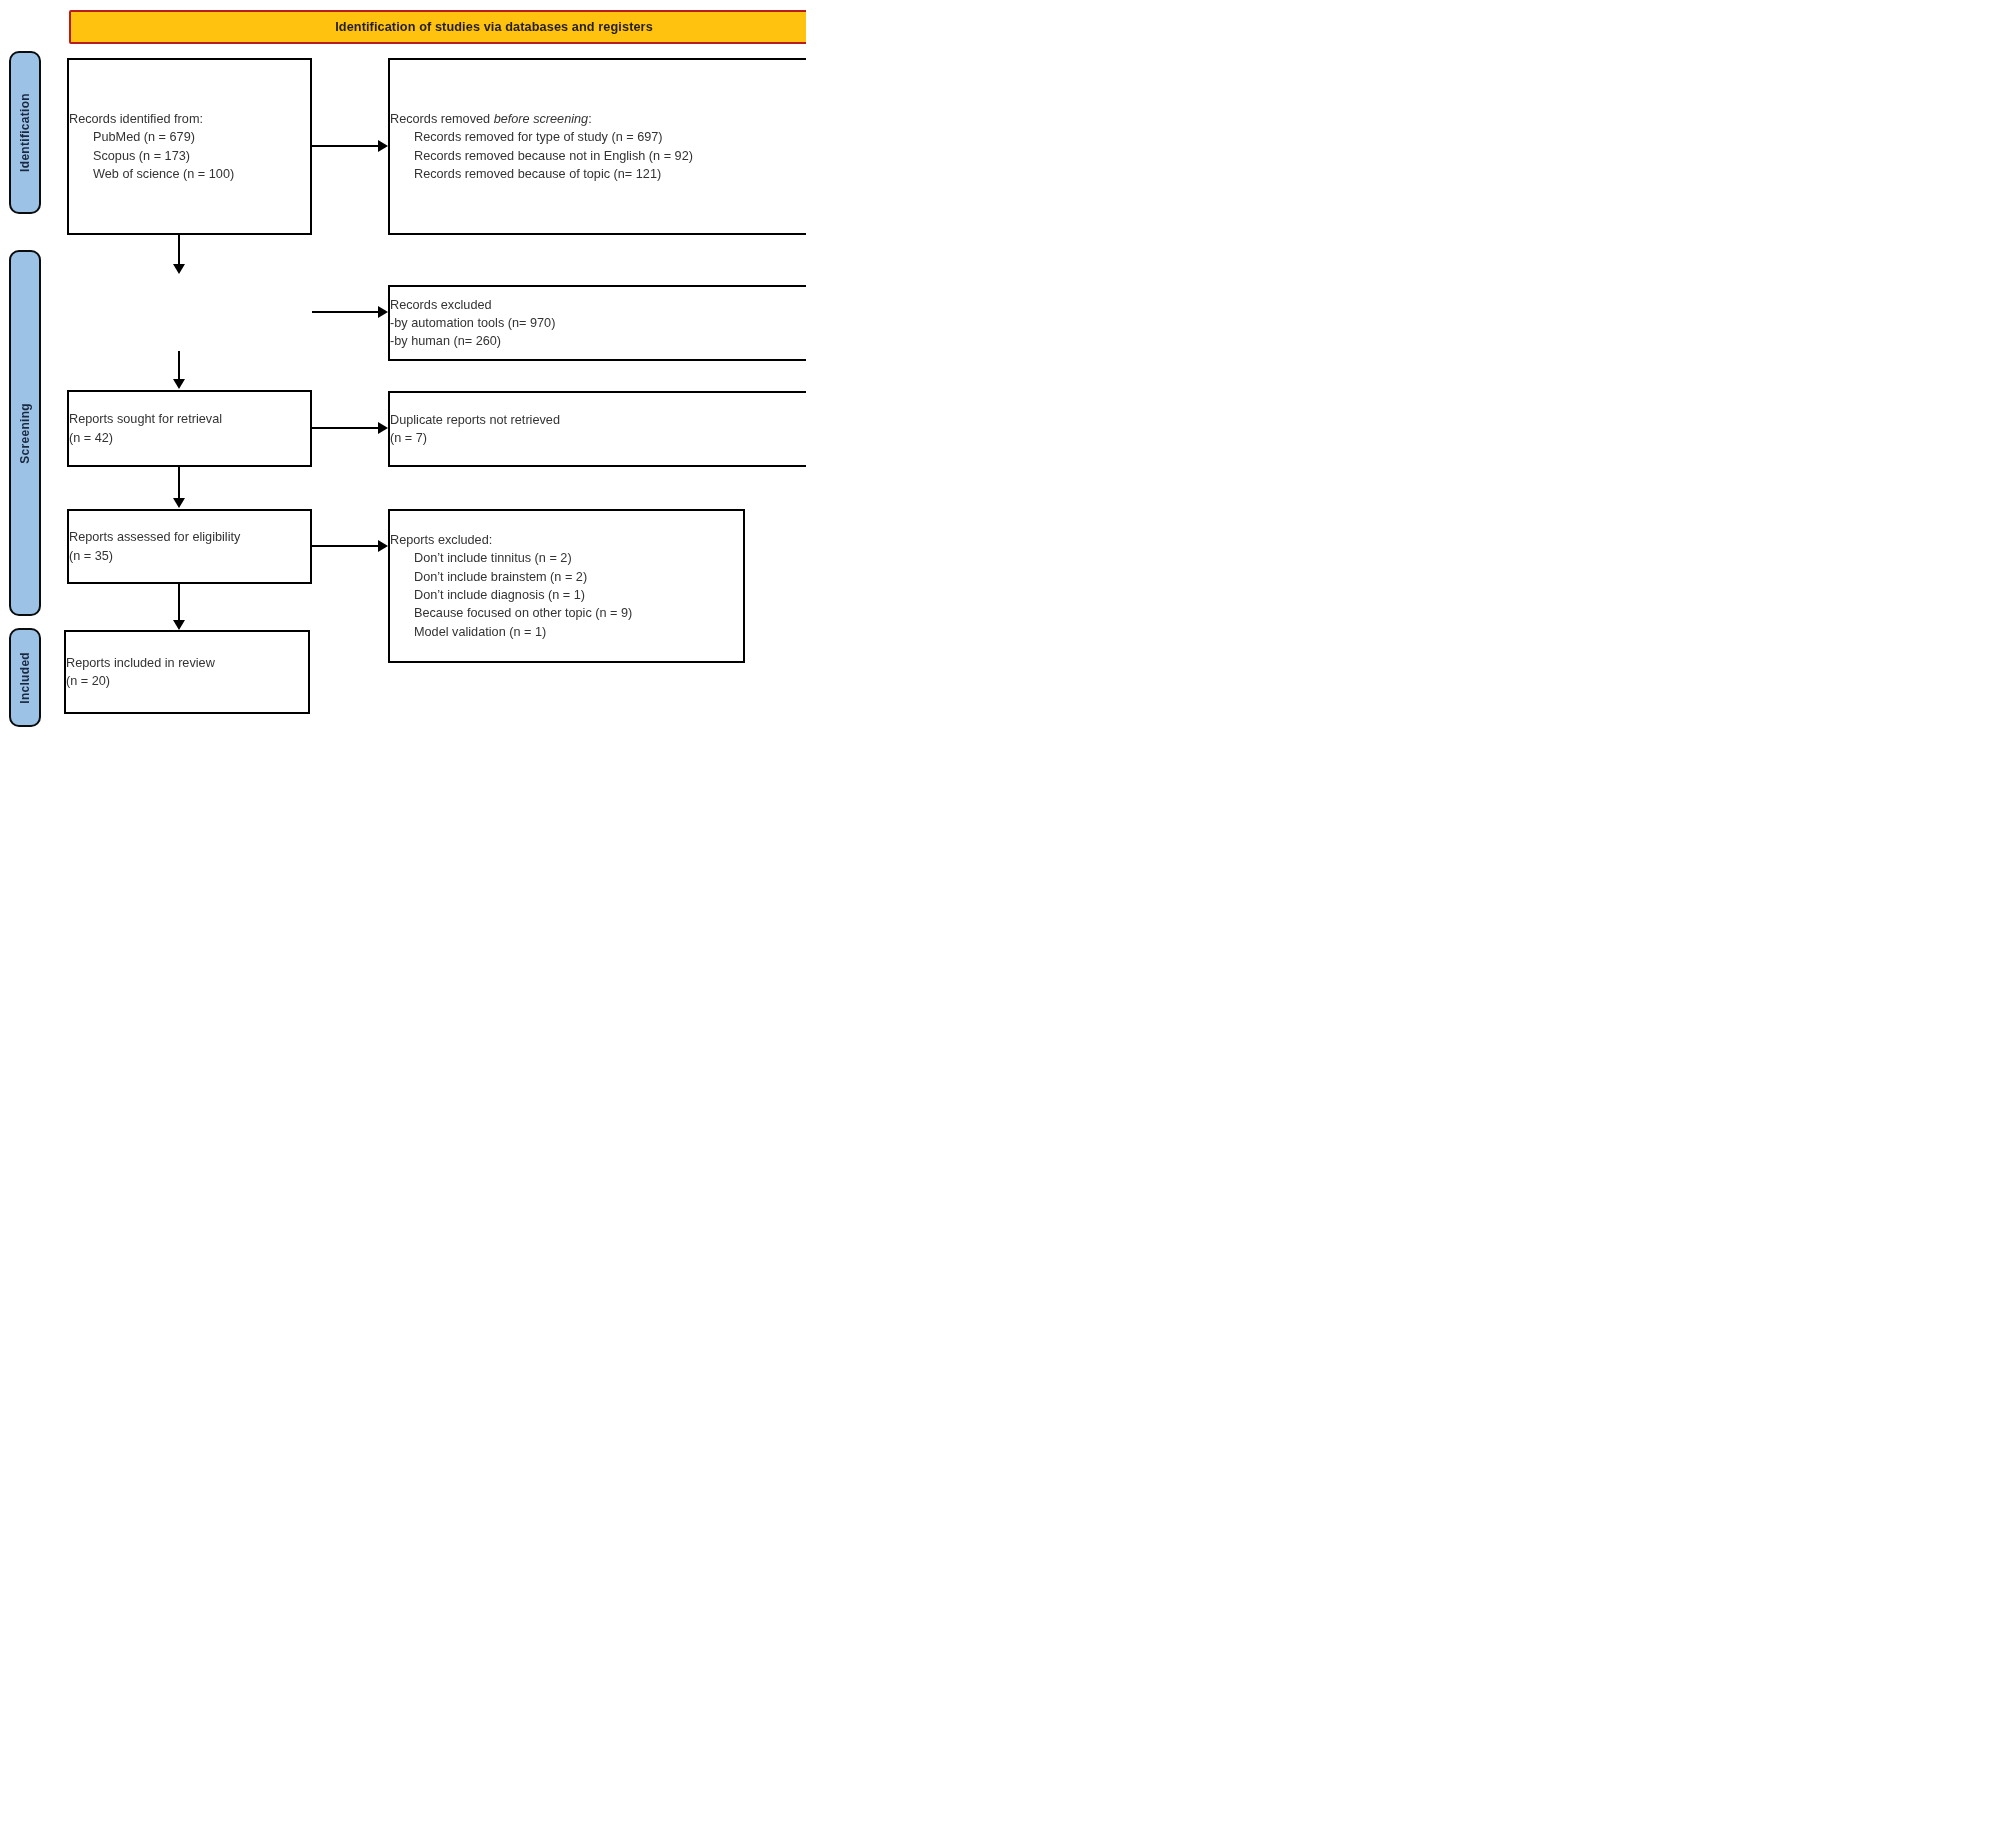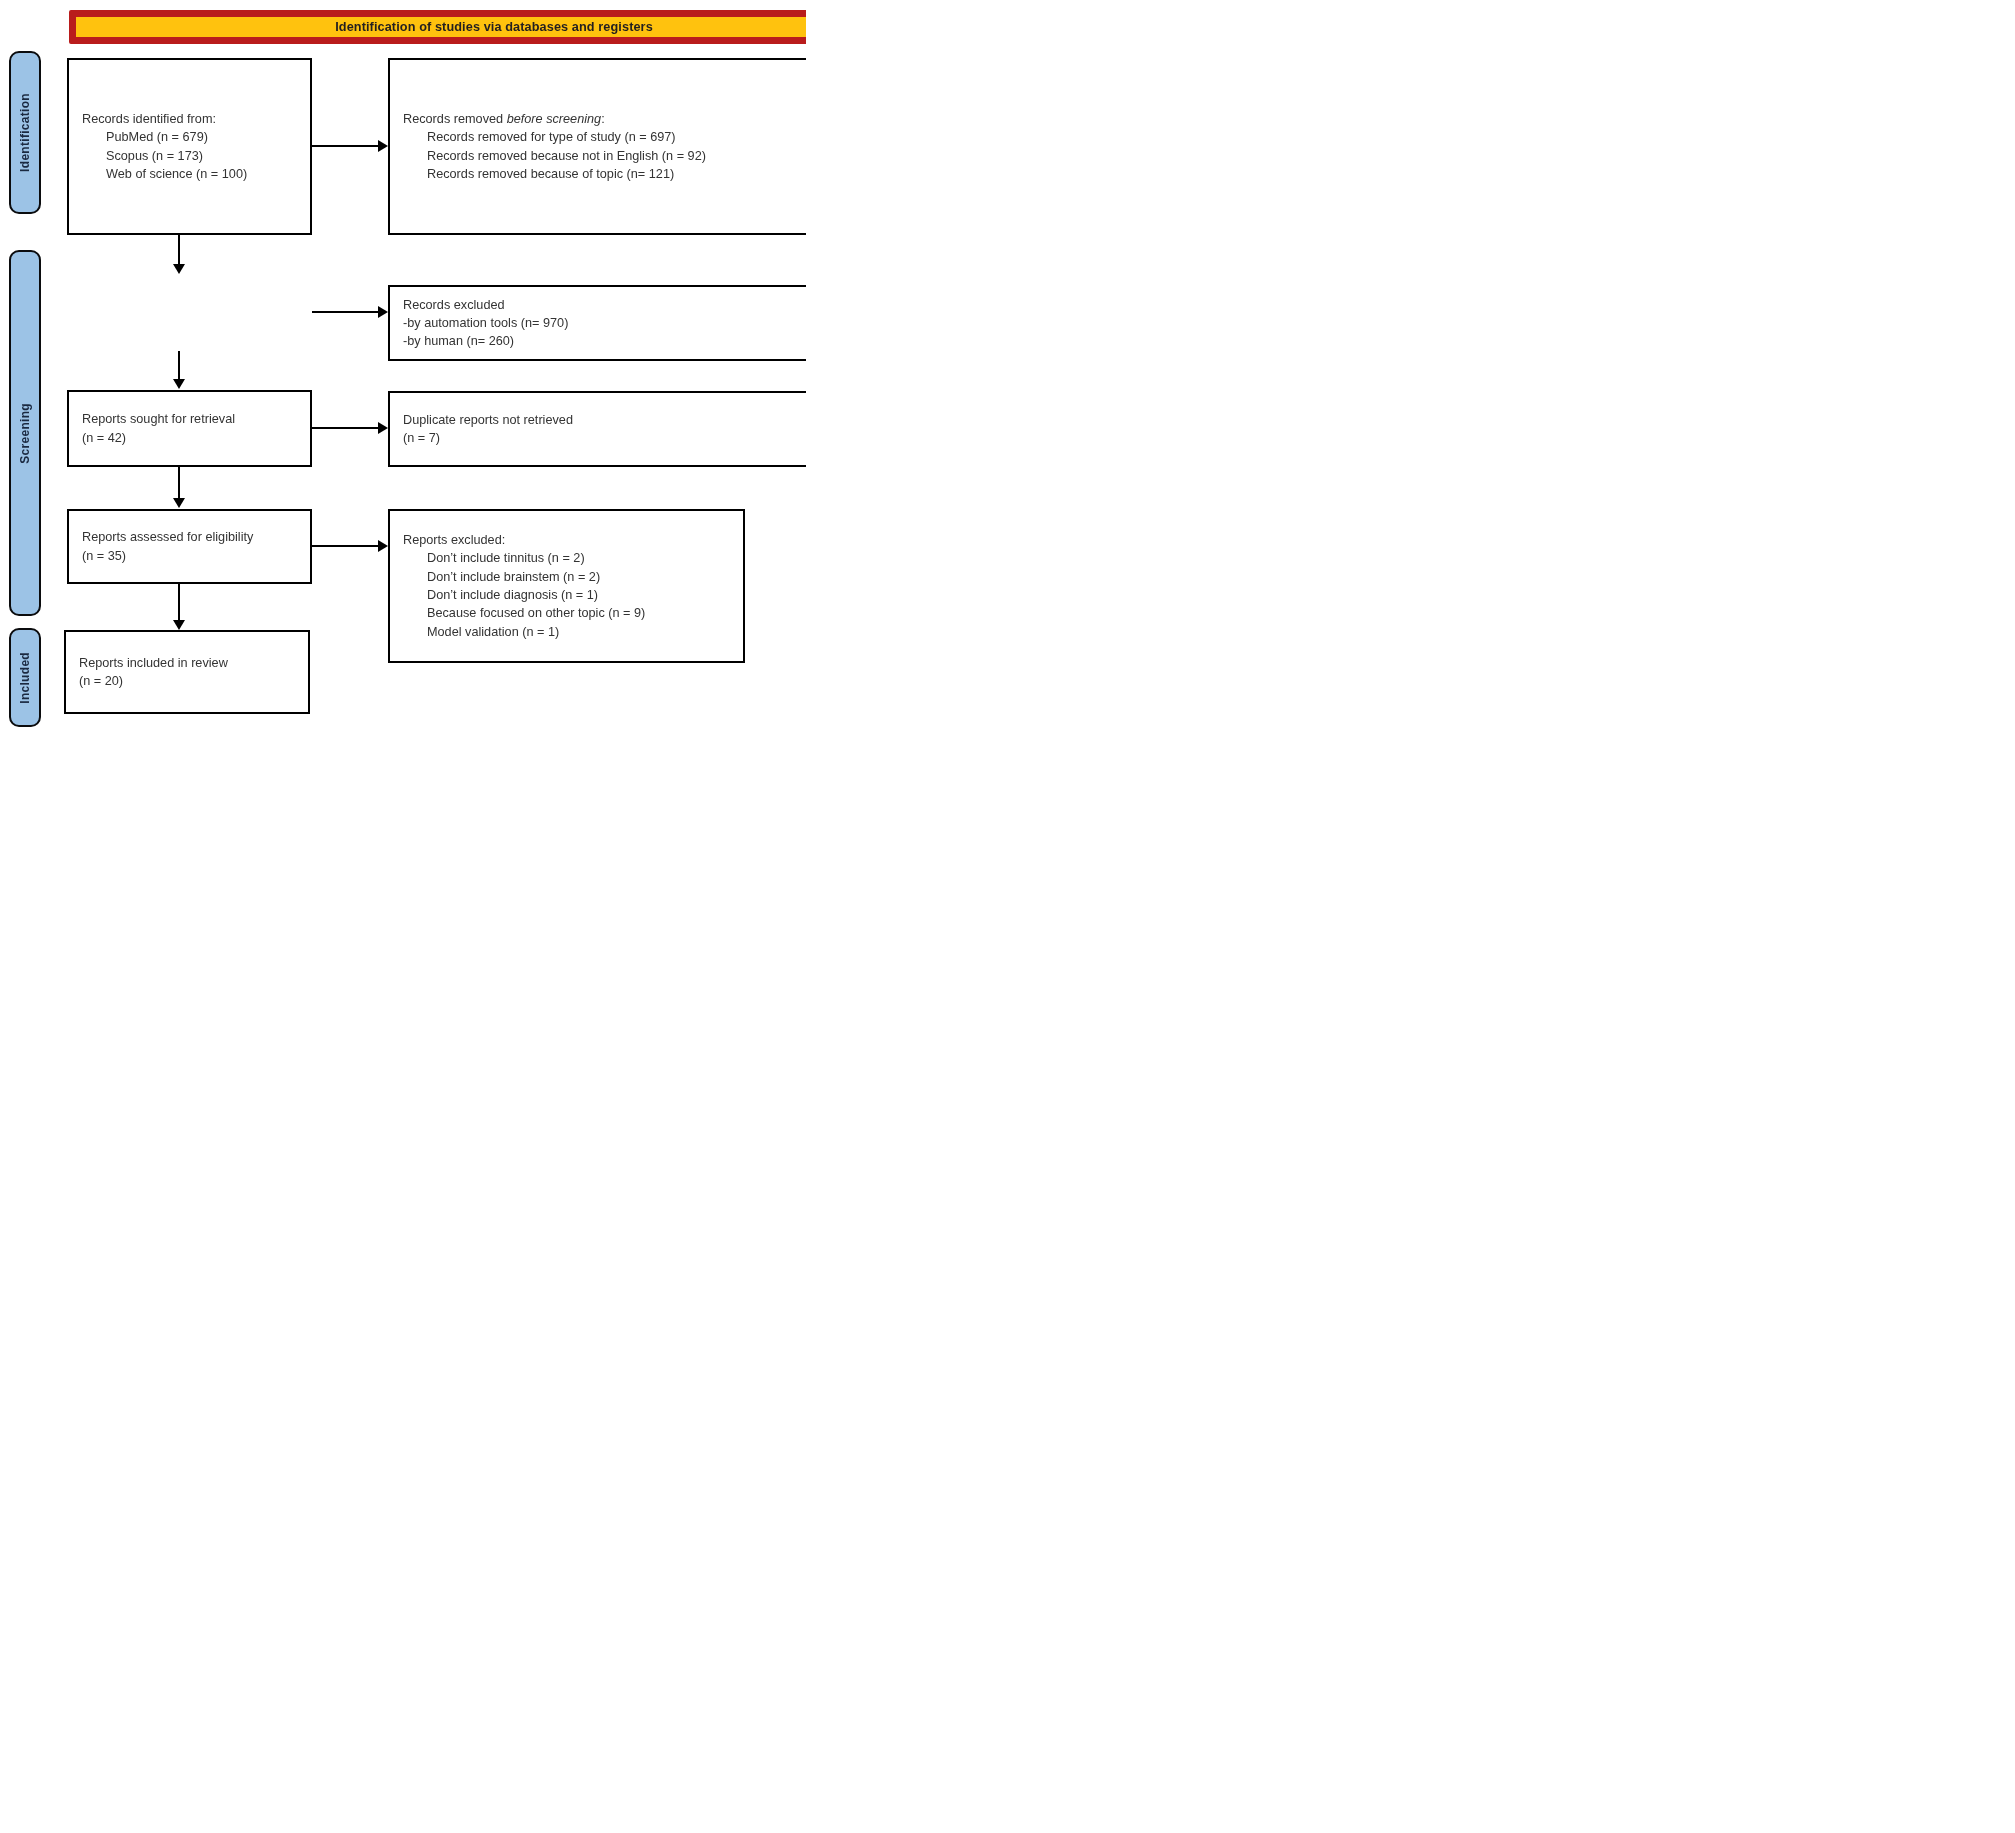--- a/index.html
+++ b/index.html
@@ -16,21 +16,21 @@
     overflow: hidden;
     color: #2e2e2e;
   }
 
   
   .header-banner {
     position: absolute;
     left: 69px; top: 10px;
     width: 850px; height: 34px;
     background: #FFC20E;
-    border: 7px solid #b91c1c;
+    border: 2px solid #b91c1c;
     border-radius: 2px;
     box-sizing: border-box;
     display: flex;
     align-items: center;
     justify-content: center;
   }
   .header-banner .title {
     font-size: 12.7px;
     font-weight: bold;
     color: #231F20;
@@ -65,21 +65,21 @@
 
   
   .flow-box {
     position: absolute;
     background: #ffffff;
     border: 2px solid #000000;
     box-sizing: border-box;
     display: flex;
     flex-direction: column;
     justify-content: center;
-    padding: 4px 6px 4px 13px;
+    padding: 4px 6px 4px 0;
     font-size: 12.7px;
     line-height: 1.44;
     color: #333333;
   }
   .flow-box .indent { padding-left: 24px; }
   .col-left  { left: 67px; width: 245px; }
   .col-right { left: 388px; width: 448px; }
 
   .box-identified   { top: 58px;  height: 177px; }
   .box-removed      { top: 58px;  height: 177px; }

